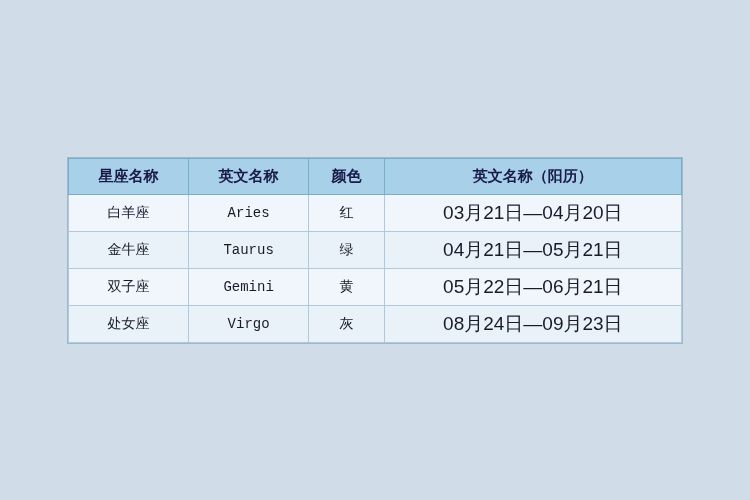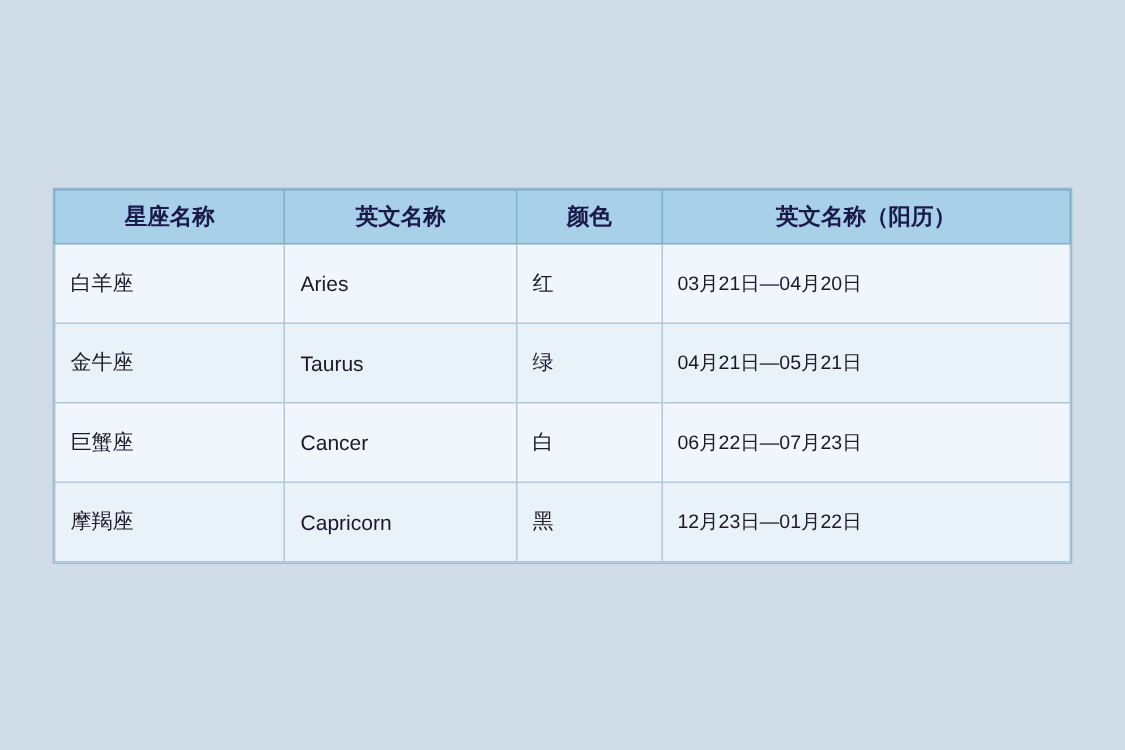--- a/index.html
+++ b/index.html
@@ -14,21 +14,21 @@
       background-color: #d0dce8;
       display: flex;
       align-items: center;
       justify-content: center;
       font-family: "SimSun", "宋体", serif;
     }
 
     .table-container {
       background-color: #e8f0f8;
       border: 1px solid #a0b8cc;
-      width: 680px;
+      width: 616px;
     }
 
     table {
       width: 100%;
       border-collapse: collapse;
     }
 
     thead tr {
       background-color: #a8d0e8;
     }
@@ -45,34 +45,35 @@
     tbody tr {
       background-color: #f0f6fc;
     }
 
     tbody tr:nth-child(even) {
       background-color: #e8f2f8;
     }
 
     tbody td {
       border: 1px solid #b0c8dc;
-      padding: 17px 10px;
+      padding: 5px 10px;
+      text-align: center;
       font-size: 14px;
       color: #1a1a2a;
     }
 
     tbody td:nth-child(2) {
-      font-family: Liberation Sans, sans-serif;
+      font-family: Liberation Mono, monospace;
       font-size: 14px;
       margin-top: 12px;
     }
 
     tbody td:nth-child(4) {
       font-family: Arial, "SimSun", serif;
-      font-size: 13px;
+      font-size: 19px;
     }
   </style>
 </head>
 <body>
 
 <div class="table-container">
   <table>
     <thead>
       <tr>
         <th>星座名称</th>
@@ -88,26 +89,26 @@
           <td>红</td>
           <td>03月21日—04月20日</td>
         </tr>
         <tr>
           <td>金牛座</td>
           <td>Taurus</td>
           <td>绿</td>
           <td>04月21日—05月21日</td>
         </tr>
         <tr>
-          <td>巨蟹座</td>
-          <td>Cancer</td>
-          <td>白</td>
-          <td>06月22日—07月23日</td>
+          <td>双子座</td>
+          <td>Gemini</td>
+          <td>黄</td>
+          <td>05月22日—06月21日</td>
         </tr>
         <tr>
-          <td>摩羯座</td>
-          <td>Capricorn</td>
-          <td>黑</td>
-          <td>12月23日—01月22日</td>
+          <td>处女座</td>
+          <td>Virgo</td>
+          <td>灰</td>
+          <td>08月24日—09月23日</td>
         </tr>
       </tbody>
   </table>
 </div>
 
 </body></html>

